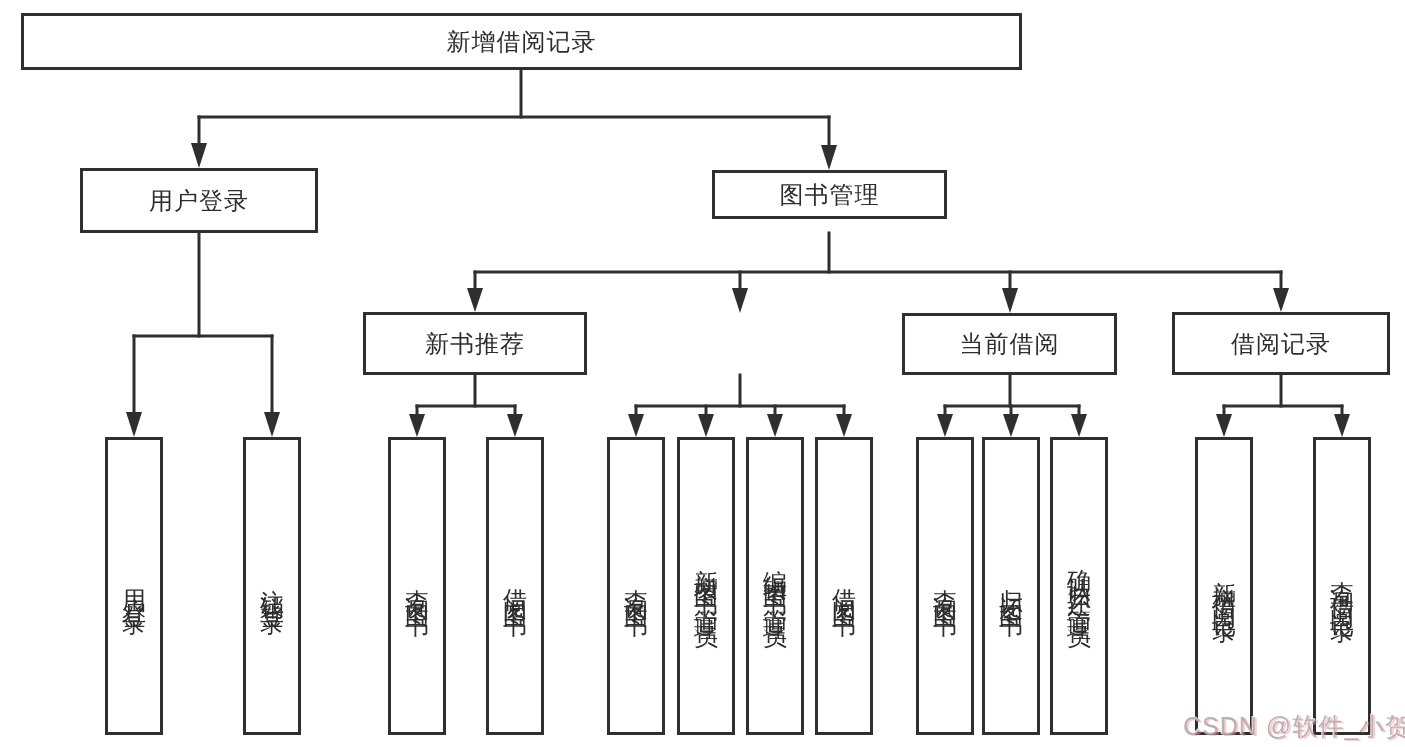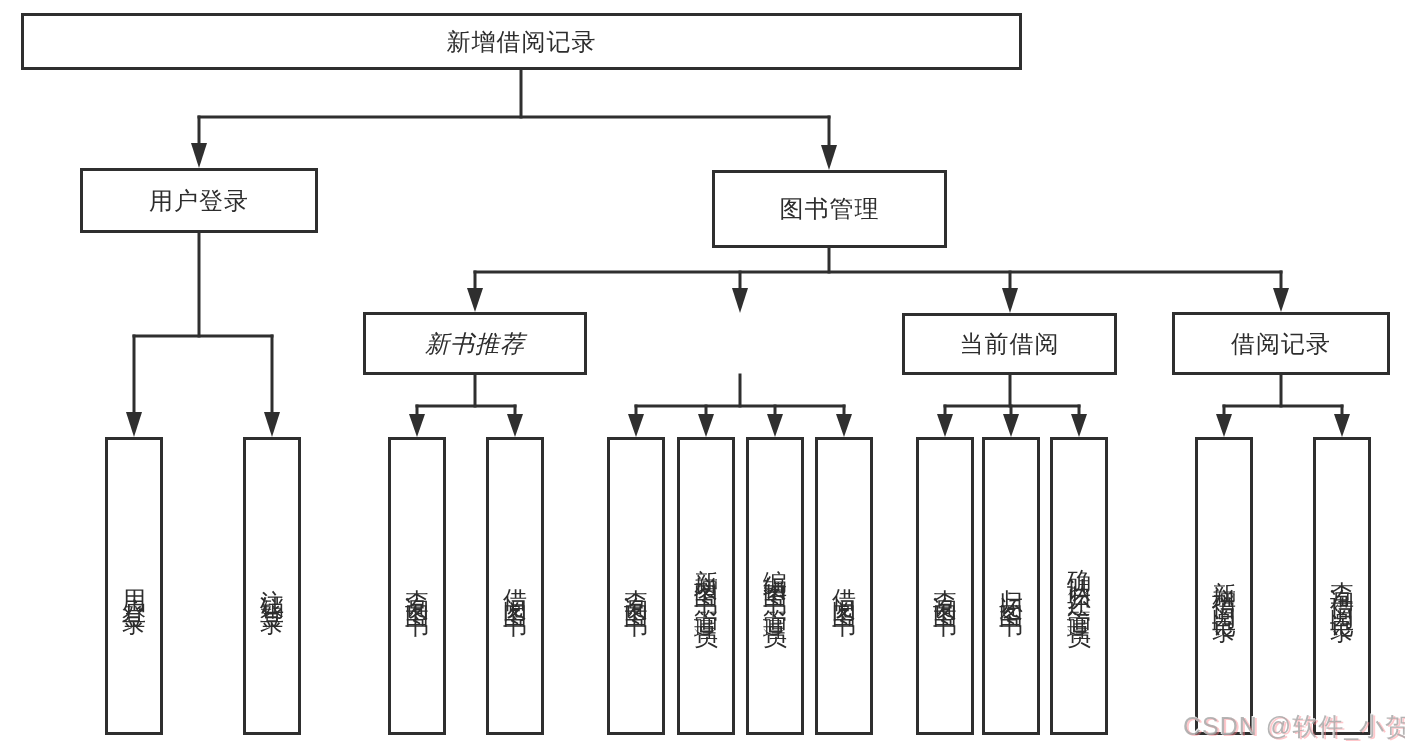--- a/index.html
+++ b/index.html
@@ -29,22 +29,22 @@
     align-items: center;
     justify-content: center;
     color: #2d2d2d;
     font-size: 24px;
     letter-spacing: 1px;
     white-space: nowrap;
   }
   
   .root-box   { left: 21px;   top: 13px;  width: 1001px; height: 57px; }
   .b-login    { left: 80px;   top: 168px; width: 238px;  height: 65px; }
-  .b-manage   { left: 712px;  top: 170px; width: 235px;  height: 78px; }
-  .g-newbook  { left: 363px;  top: 312px; width: 224px;  height: 63px; font-style: italic; }
+  .b-manage   { left: 712px;  top: 170px; width: 235px;  height: 49px; }
+  .g-newbook  { left: 363px;  top: 312px; width: 224px;  height: 63px; }
   .g-borrow   { left: 633px;  top: 313px; width: 214px;  height: 62px; }
   .g-current  { left: 902px;  top: 313px; width: 215px;  height: 62px; }
   .g-records  { left: 1172px; top: 312px; width: 218px;  height: 63px; }
   
   .leaf {
     top: 437px;
     width: 58px;
     height: 298px;
   }
   .leaf .vtext {

